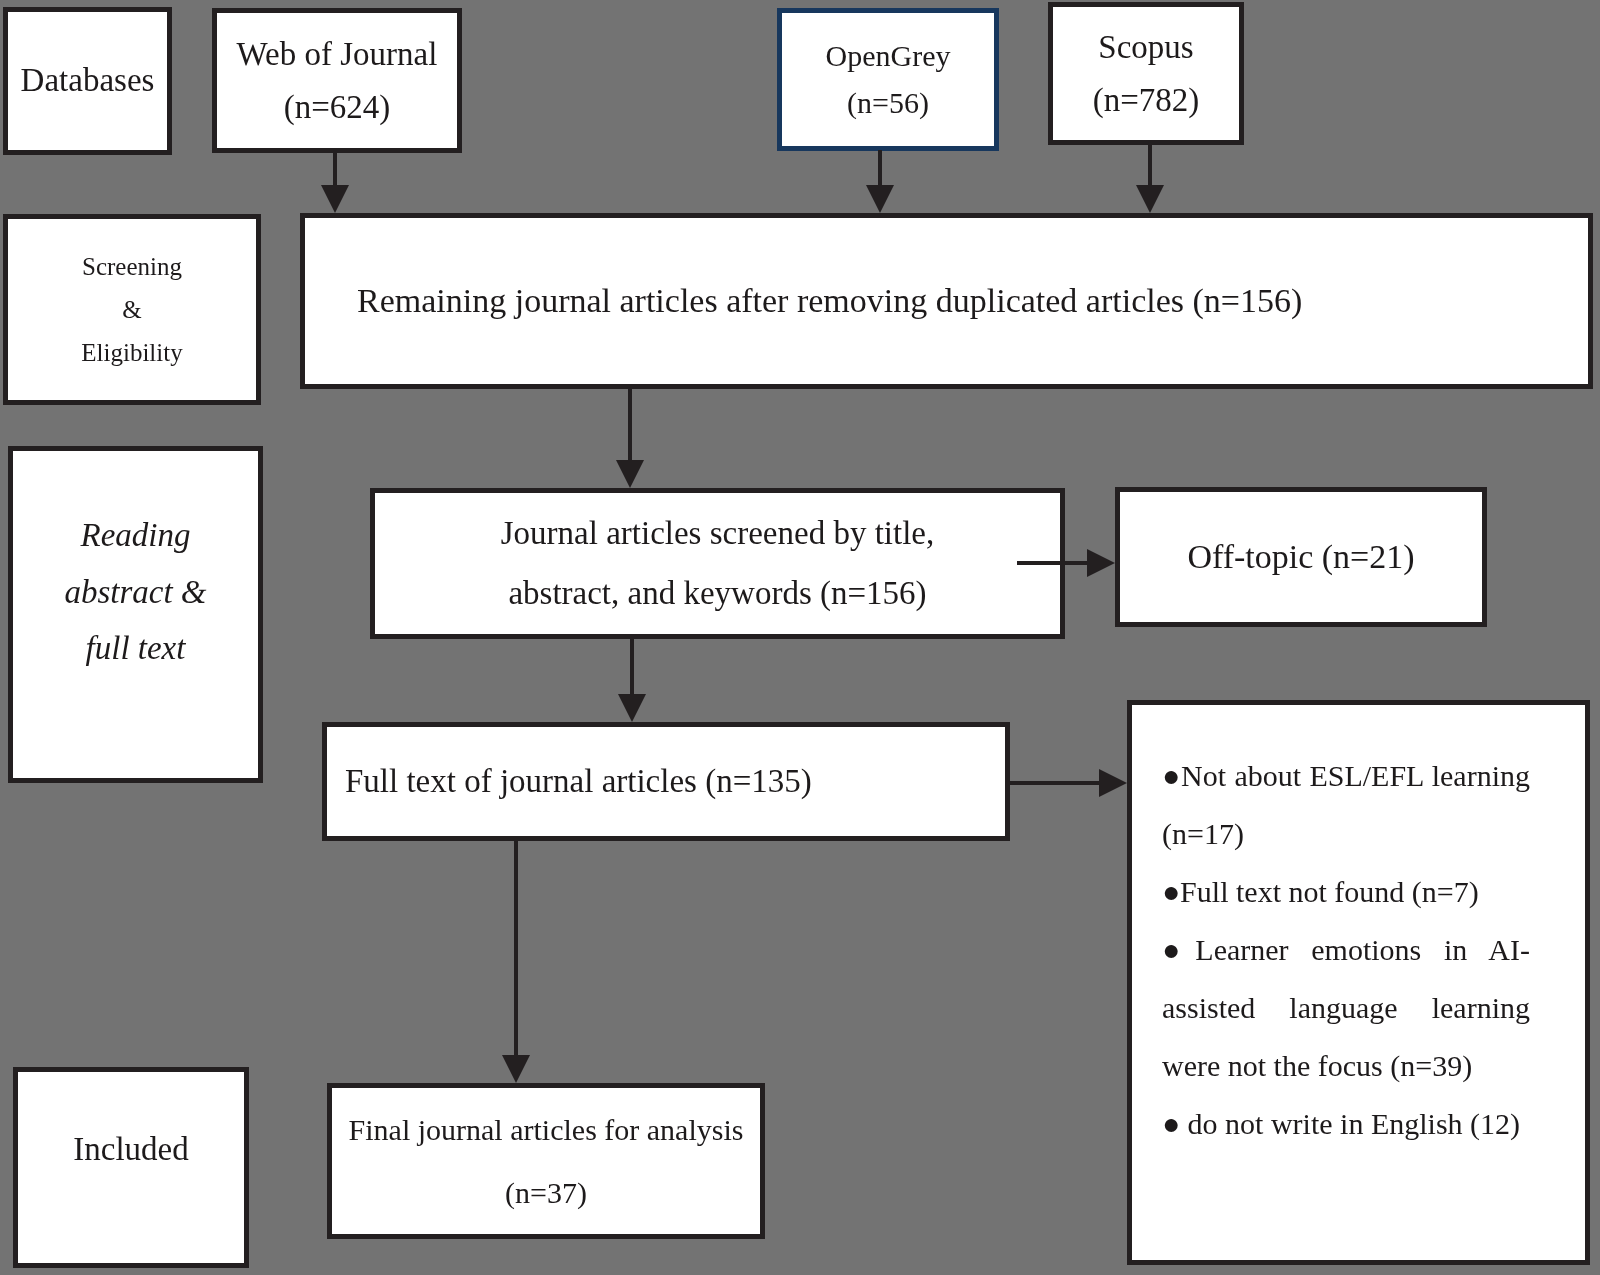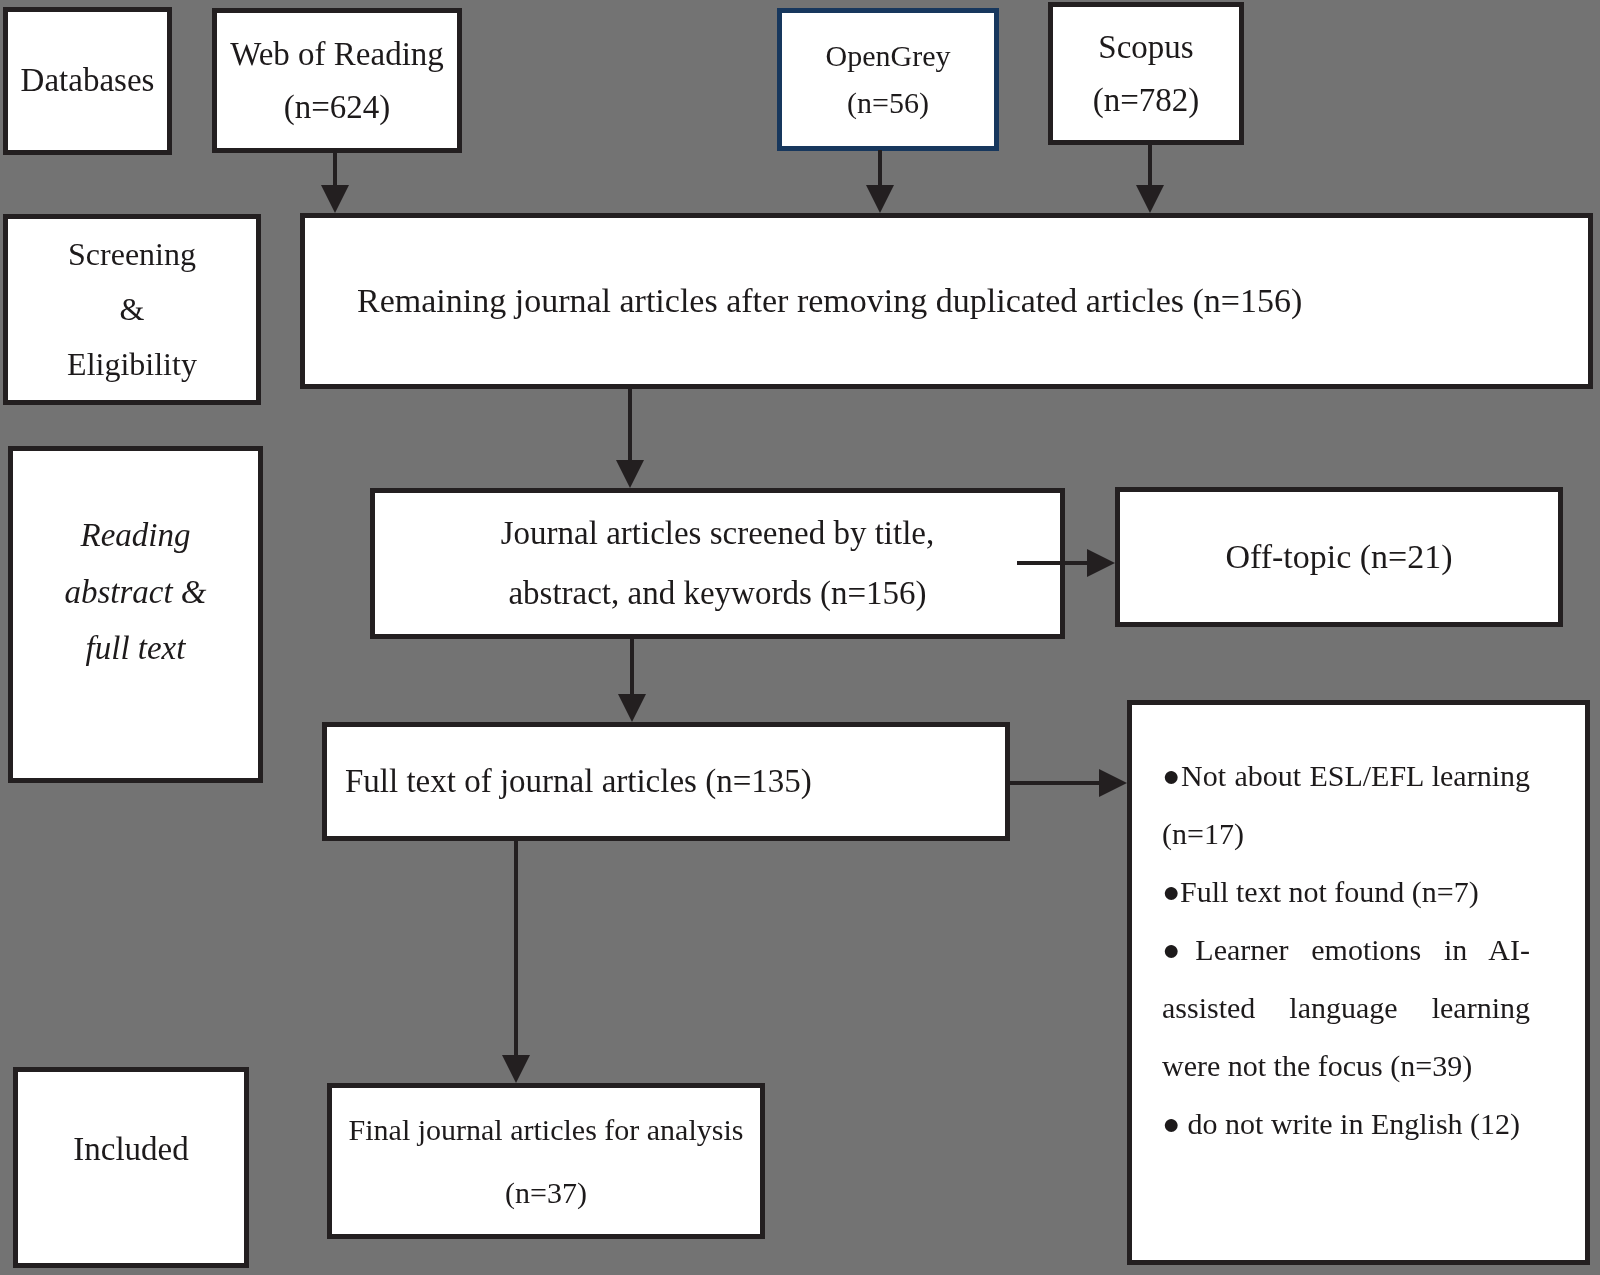--- a/index.html
+++ b/index.html
@@ -14,29 +14,29 @@
     text-align:center;line-height:1.55;
   }
 
   
   .b-databases{left:3px;top:7px;width:169px;height:148px;font-size:33px;}
   .b-wos{left:212px;top:8px;width:250px;height:145px;font-size:33px;line-height:1.6;}
   .b-opengrey{left:777px;top:8px;width:222px;height:143px;font-size:30px;border-color:#17375d;}
   .b-scopus{left:1048px;top:2px;width:196px;height:143px;font-size:33px;line-height:1.6;}
 
   
-  .b-screening{left:3px;top:214px;width:258px;height:191px;font-size:32px;line-height:1.72;}
+  .b-screening{left:3px;top:214px;width:258px;height:191px;font-size:25px;line-height:1.72;}
   .b-reading{left:8px;top:446px;width:255px;height:337px;font-size:33px;line-height:1.72;padding-bottom:45px;font-style:italic;}
   .b-included{left:13px;top:1067px;width:236px;height:201px;font-size:33px;padding-bottom:35px;}
 
   
   .b-remaining{left:300px;top:213px;width:1293px;height:176px;font-size:34px;
     align-items:flex-start;padding-left:52px;text-align:left;}
   .b-screened{left:322px;top:488px;width:695px;height:151px;font-size:33px;line-height:1.8;margin-left:48px;}
-  .b-offtopic{left:1115px;top:487px;width:448px;height:140px;font-size:34px;}
+  .b-offtopic{left:1115px;top:487px;width:372px;height:140px;font-size:34px;}
   .b-fulltext{left:322px;top:722px;width:688px;height:119px;font-size:33px;
     align-items:flex-start;padding-left:18px;text-align:left;}
   .b-final{left:327px;top:1083px;width:438px;height:156px;font-size:30px;line-height:2.1;}
 
   
   .b-exclusion{
     left:1127px;top:700px;width:463px;height:565px;
     align-items:stretch;justify-content:flex-start;
     padding:42px 55px 0 30px;text-align:left;
   }
@@ -65,21 +65,21 @@
 </head>
 <body>
 
 <div id="canvas">
 
   <div class="box b-databases">
     <span>Databases</span>
   </div>
 
   <div class="box b-wos">
-    <span>Web of Reading</span>
+    <span>Web of Journal</span>
     <span>(n=624)</span>
   </div>
 
   <div class="box b-opengrey">
     <span>OpenGrey (n=56)</span>
   </div>
 
   <div class="box b-scopus">
     <span>Scopus</span>
     <span>(n=782)</span>

